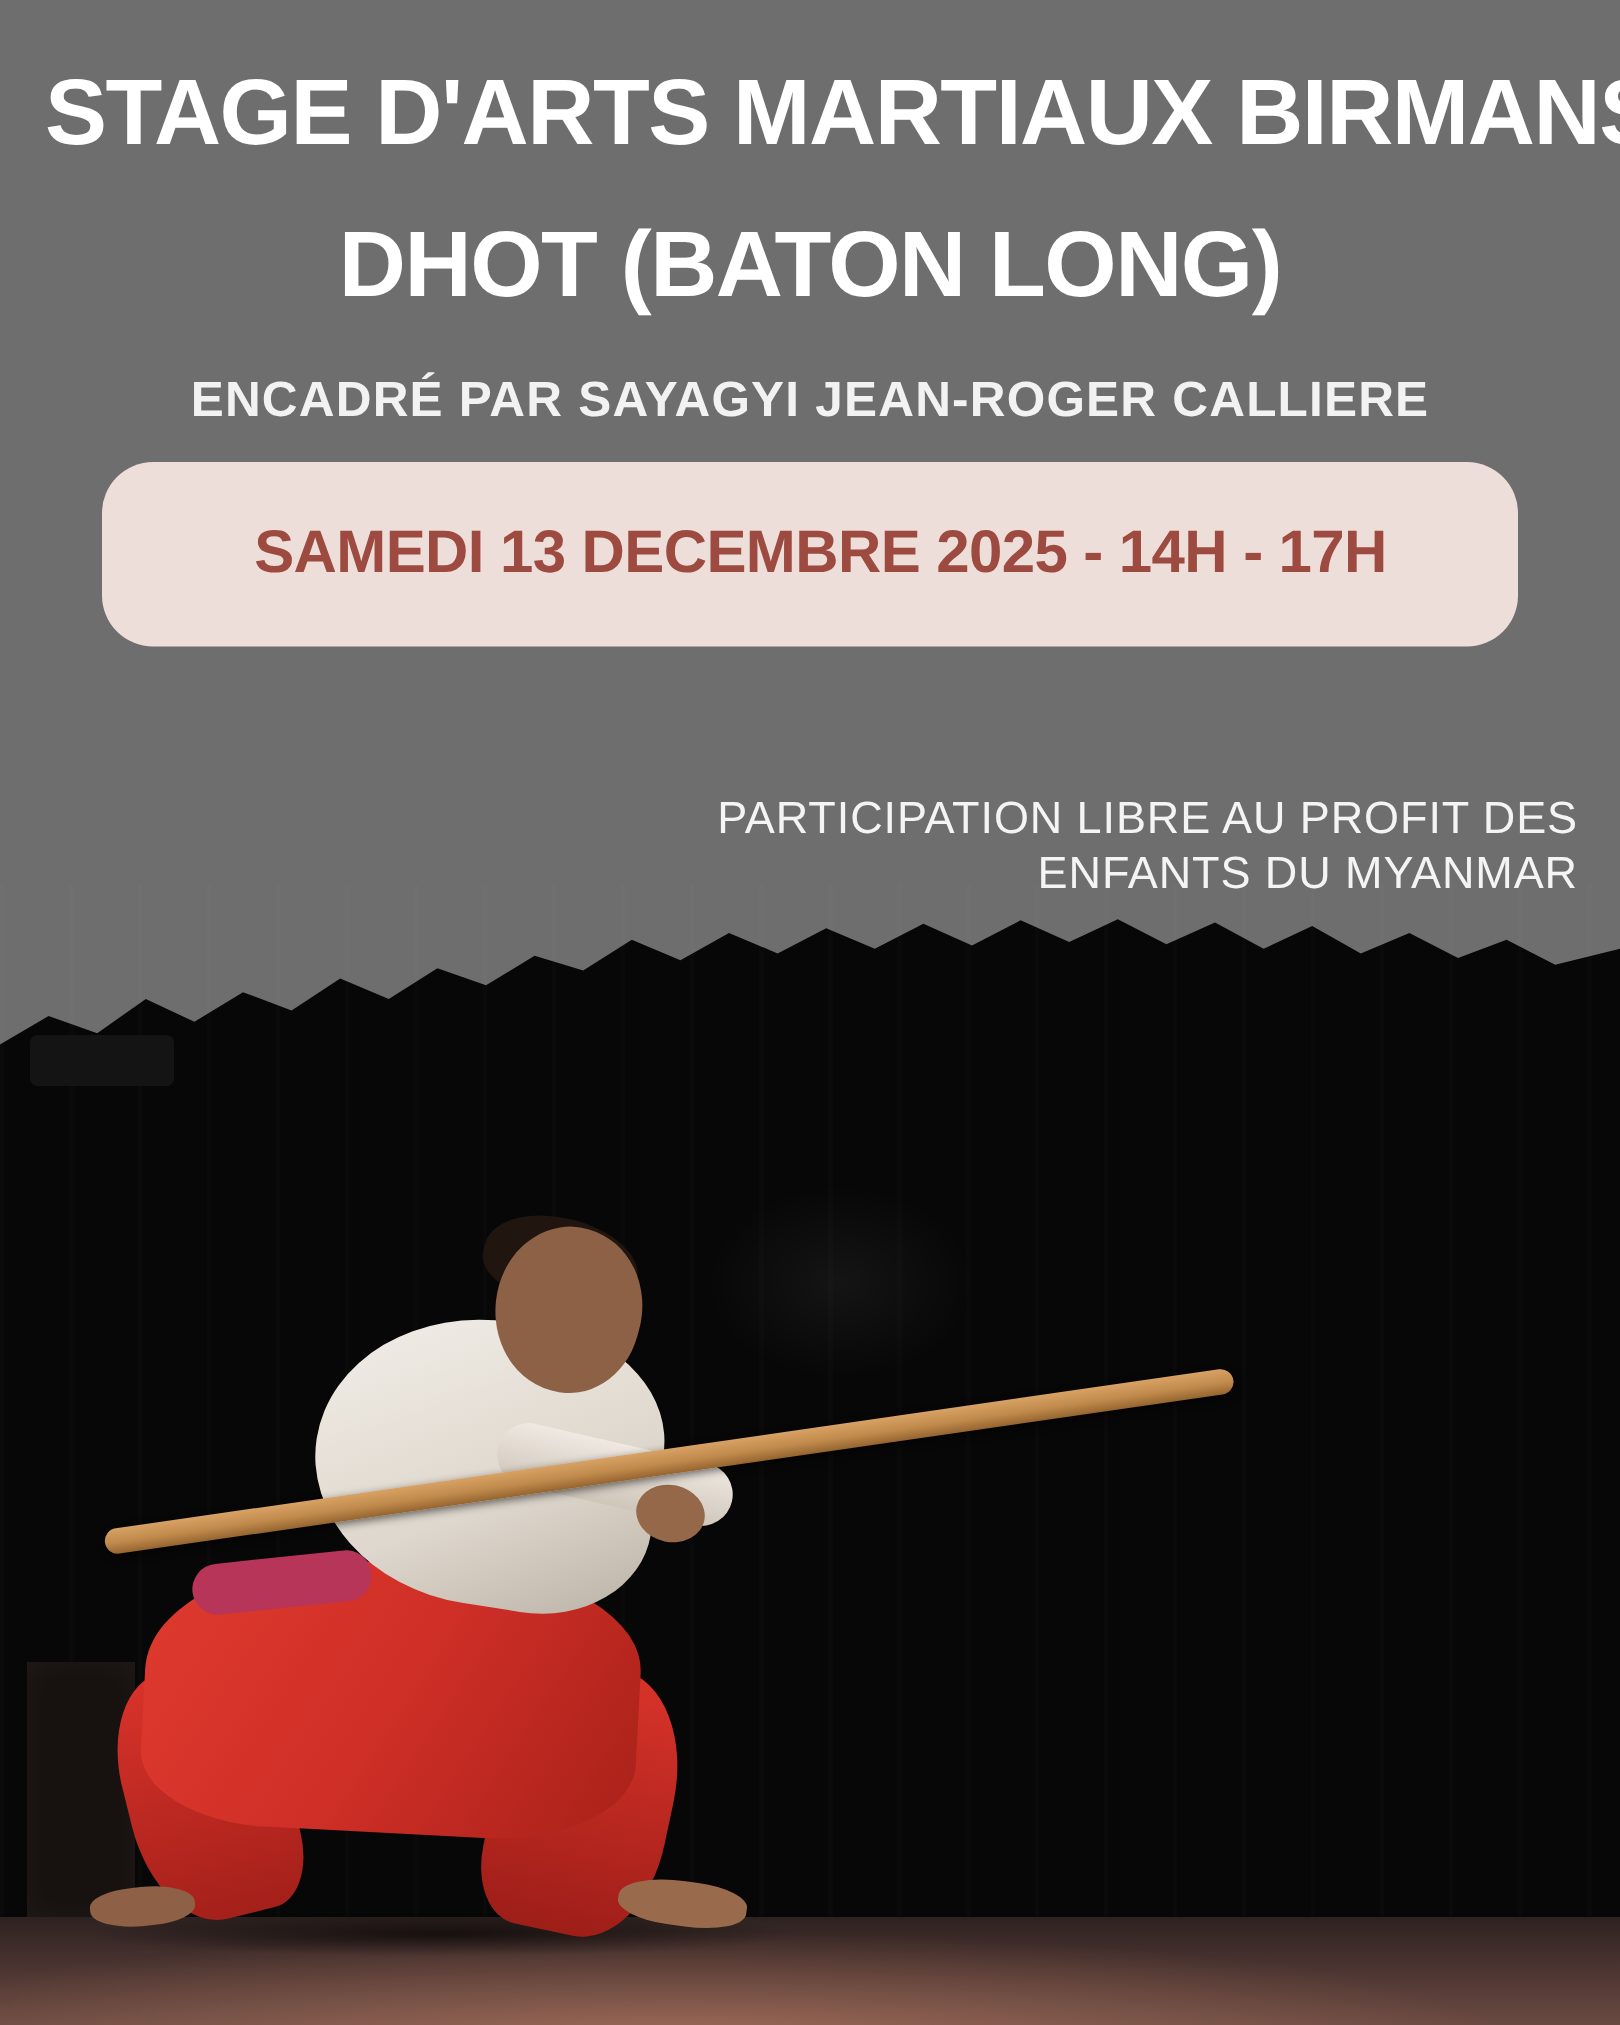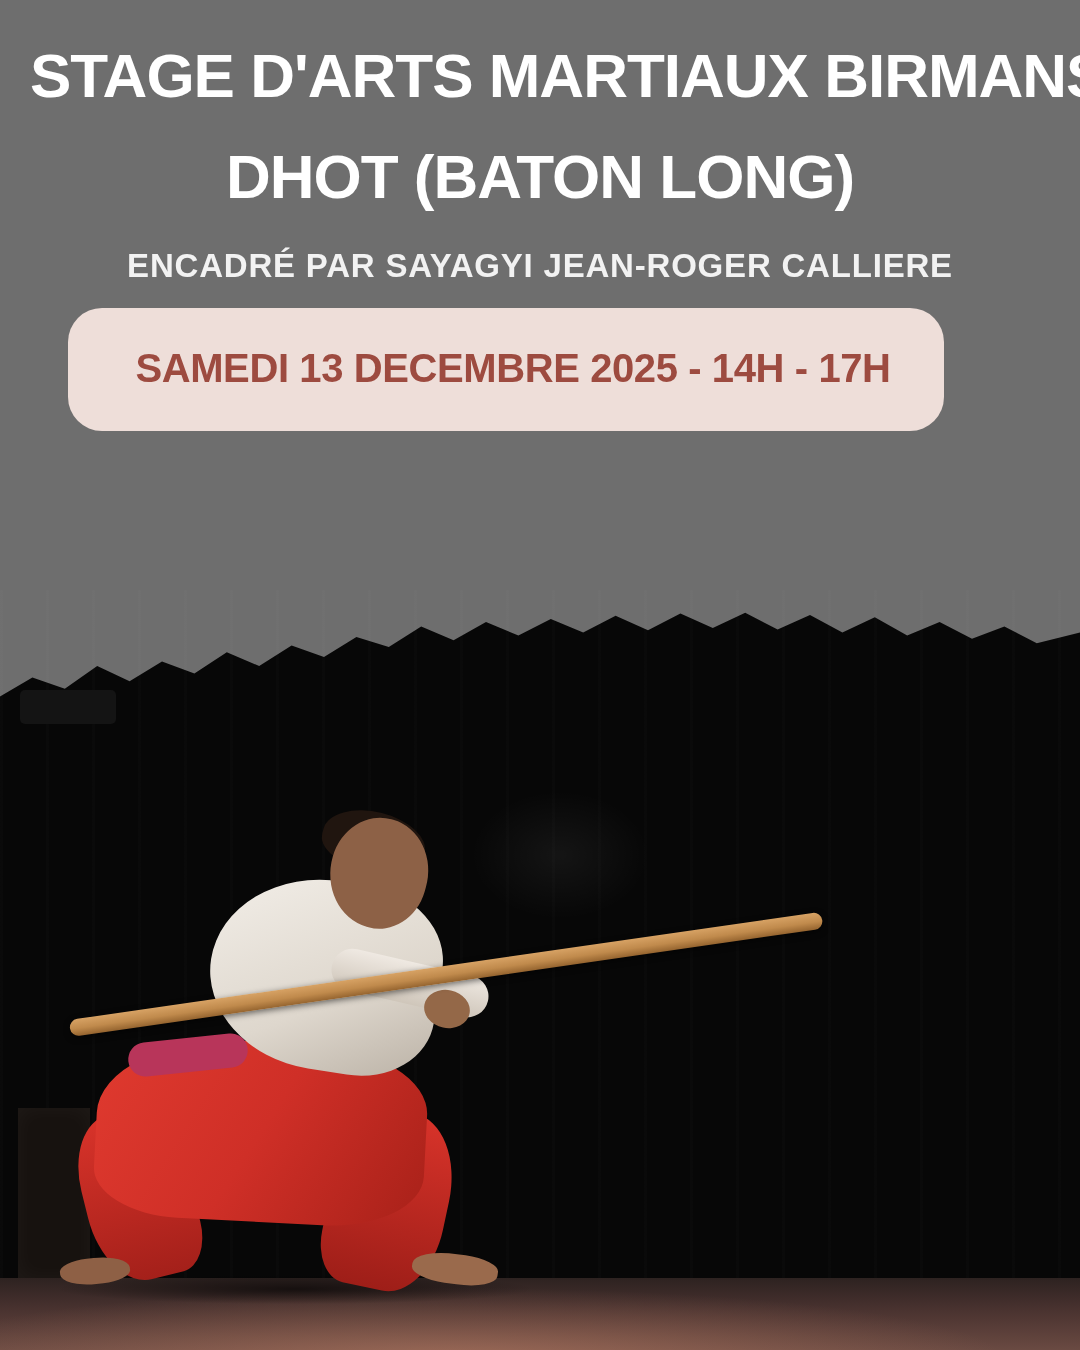--- a/index.html
+++ b/index.html
@@ -47,21 +47,21 @@
     font-size: 33px;
     letter-spacing: 0.8px;
     font-weight: 700;
     text-transform: uppercase;
   }
 
   .info-card {
     position: absolute;
     left: 68px;
     top: 308px;
-    width: 876px;
+    width: 944px;
     box-sizing: border-box;
     background: #eeded9;
     border-radius: 34px;
     padding: 34px 26px 36px 40px;
     text-align: center;
   }
   .info-card .info-line {
     display: block;
     color: #9d4b40;
     font-weight: 700;
@@ -321,20 +321,24 @@
       <span class="line2">DHOT (BATON LONG)</span>
     </div>
 
     <div class="subtitle">ENCADRÉ PAR SAYAGYI JEAN-ROGER CALLIERE</div>
   </div>
 
   <div class="info-card">
     <span class="info-line">SAMEDI 13 DECEMBRE 2025 - 14H - 17H</span>
   </div>
 
+  <div class="note">
+    <span>PARTICIPATION LIBRE AU PROFIT DES</span>
+    <span>ENFANTS DU MYANMAR</span>
+  </div>
 
   <div class="photo">
     <div class="backdrop"></div>
     <div class="folds"></div>
     <div class="spotlight"></div>
     <div class="prop-light"></div>
     <div class="prop-box"></div>
     <div class="floor"></div>
     <div class="floor-sheen"></div>
 

